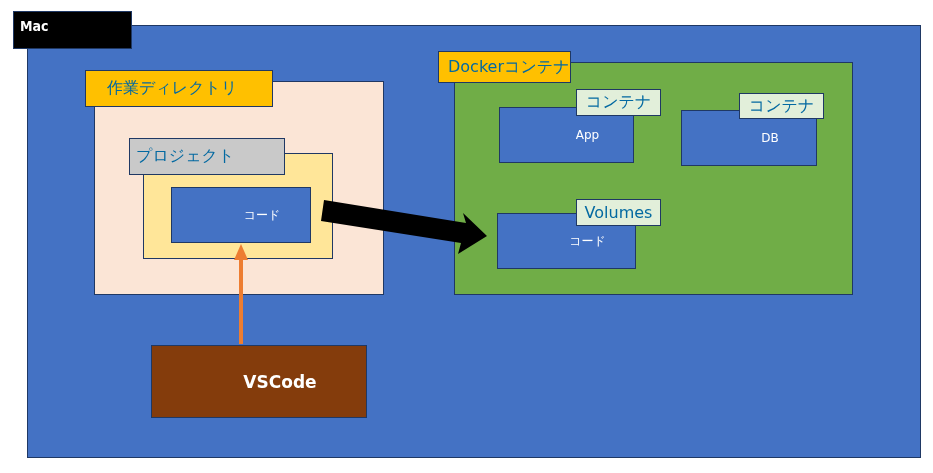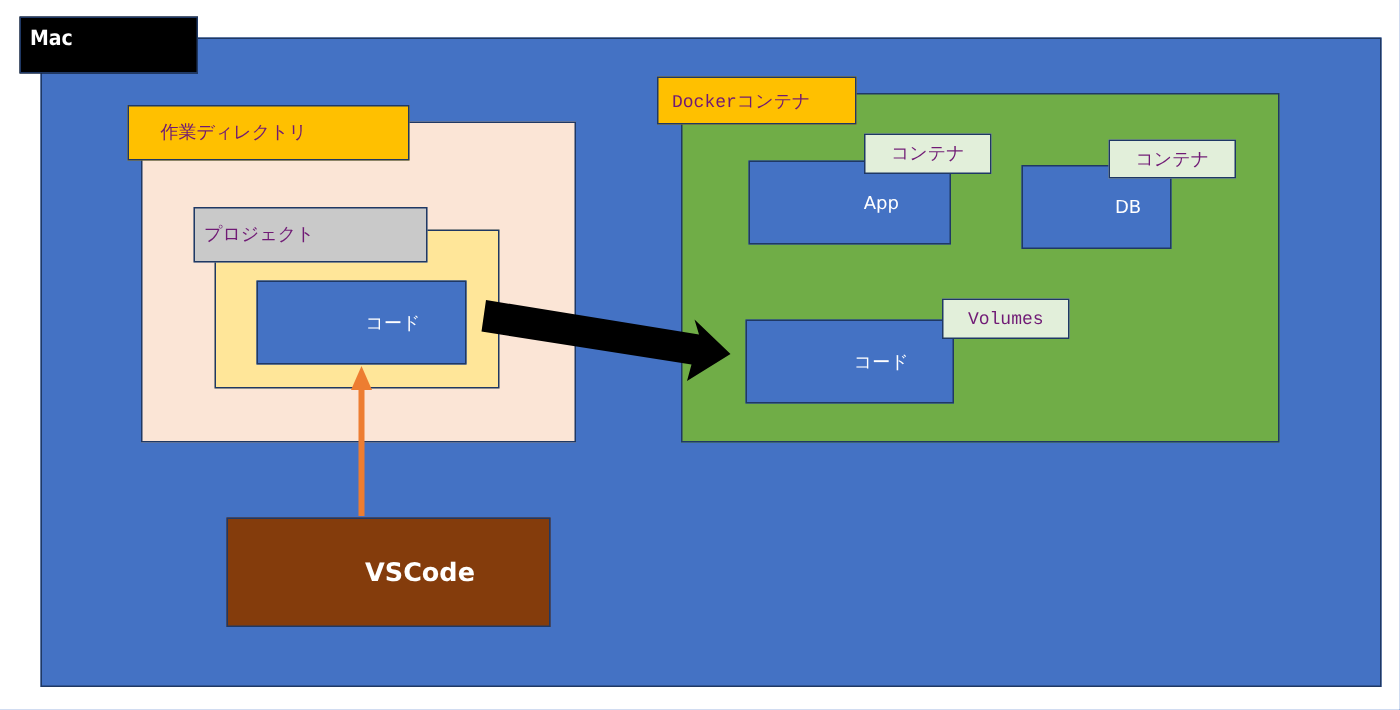--- a/index.html
+++ b/index.html
@@ -1,38 +1,38 @@
 <!DOCTYPE html>
 <html><head>
 <meta charset="utf-8">
 <style>
   html, body { margin:0; padding:0; background:#ffffff; }
   body { width:933px; height:473px; position:relative; overflow:hidden;
          font-family:"DejaVu Sans", "Liberation Sans", sans-serif; }
   .box { position:absolute; box-sizing:border-box; border:1.5px solid #1f3864; }
   .lbl { position:absolute; box-sizing:border-box; border:1.5px solid #1f3864;
-         display:flex; align-items:center; font-size:12px; color:#701a75;font-family:Liberation Mono, monospace; }
+         display:flex; align-items:center; font-size:16px; color:#0369a1; }
   .center { display:flex; align-items:center; justify-content:center; color:#fff; font-size:12px;padding-left:42px; }
   #mac-frame { left:27px; top:25px; width:894px; height:433px; background:#4472c4; }
   #mac-label { left:13px; top:11px; width:119px; height:38px; background:#000; color:#fff;
                font-family:"DejaVu Sans Condensed","DejaVu Sans",sans-serif; font-weight:bold;
                font-size:14px; padding-left:6px; align-items:flex-start; padding-top:6px; }
   #workdir-box { left:94px; top:81px; width:290px; height:214px; background:#fbe5d6; }
   #workdir-label { left:85px; top:70px; width:188px; height:37px; background:#ffc000; padding-left:21px; }
   #project-box { left:143px; top:153px; width:190px; height:106px; background:#ffe699; }
   #project-label { left:129px; top:138px; width:156px; height:37px; background:#c9c9c9; padding-left:6px; }
   #code-box { left:171px; top:187px; width:140px; height:56px; background:#4472c4; }
   #docker-box { left:454px; top:62px; width:399px; height:233px; background:#70ad47; }
   #docker-label { left:438px; top:51px; width:133px; height:32px; background:#ffc000; padding-left:9px; }
   #app-box { left:499px; top:107px; width:135px; height:56px; background:#4472c4; }
   #app-label { left:576px; top:89px; width:85px; height:27px; background:#e2efda; justify-content:center; }
-  #db-box { left:681px; top:110px; width:100px; height:56px; background:#4472c4; }
+  #db-box { left:681px; top:110px; width:136px; height:56px; background:#4472c4; }
   #db-label { left:739px; top:93px; width:85px; height:26px; background:#e2efda; justify-content:center; }
   #vol-box { left:497px; top:213px; width:139px; height:56px; background:#4472c4; }
-  #vol-label { left:628px; top:199px; width:85px; height:27px; background:#e2efda; justify-content:center; }
+  #vol-label { left:576px; top:199px; width:85px; height:27px; background:#e2efda; justify-content:center; }
   #vscode-box { left:151px; top:345px; width:216px; height:73px; background:#843c0c; font-size:17px; font-weight:bold; }
   svg.arrows { position:absolute; left:0; top:0; width:933px; height:473px; pointer-events:none; }
 </style>
 </head>
 <body>
 
 <div class="box" id="mac-frame"></div>
 <div class="lbl" id="mac-label">Mac</div>
 
 <div class="box" id="workdir-box"></div>

